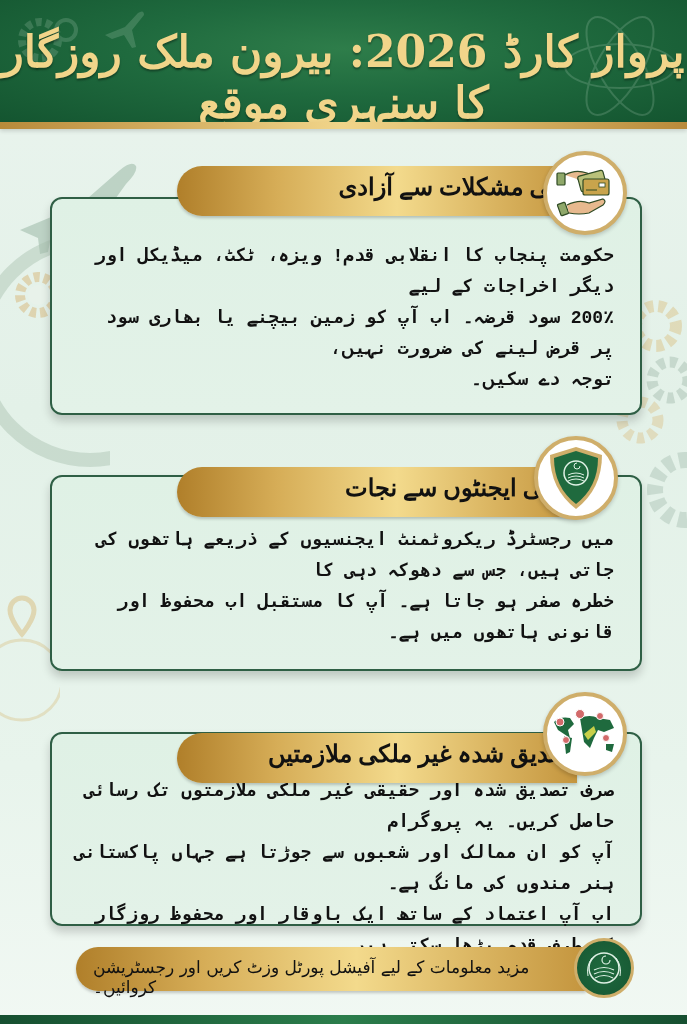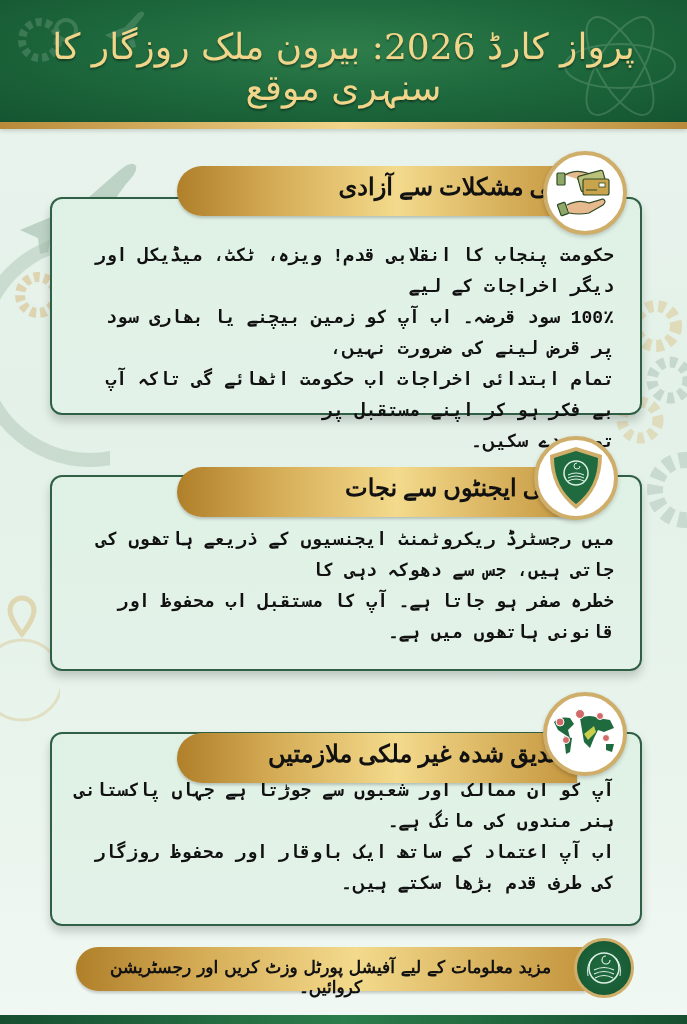--- a/index.html
+++ b/index.html
@@ -16,21 +16,21 @@
     overflow: hidden;
   }
   .header-bar {
     position: absolute; left: 0; top: 122px; width: 687px; height: 7px;
     background: linear-gradient(90deg, #b88a3a, #f1d58a 50%, #b88a3a);
     box-shadow: 0 2px 4px rgba(0,0,0,0.15);
   }
   .header-title {
     position: absolute; left: 0; right: 0; top: 26px; text-align: center;
     direction: rtl;
-    font-family: "DejaVu Serif", serif; font-weight: normal; font-size: 36px;
+    font-family: "DejaVu Serif", serif; font-weight: bold; font-size: 44px;
     color: #f1d58a;
     text-shadow: 0 2px 2px rgba(0,0,0,0.35);
     letter-spacing: 0px;
   }
   .deco { position: absolute; opacity: 0.18; }
   
   .bg-deco { position: absolute; pointer-events: none; }
 
   
   .card {
@@ -65,22 +65,22 @@
   }
 
   
   .footer-ribbon {
     position: absolute; left: 76px; top: 947px; width: 510px; height: 44px;
     border-radius: 22px 0 0 22px;
     background: linear-gradient(90deg, #b07f2a 0%, #d6ad57 25%, #f3da8c 55%, #d9b35f 80%, #c4953e 100%);
     box-shadow: 0 2px 3px rgba(0,0,0,0.2);
   }
   .footer-text {
-    position: absolute; left: 17px; right: 18px; top: 10px; text-align: center; direction: rtl;
-    font-family: "DejaVu Serif", serif; font-weight: bold; font-size: 17px; color: #111;
+    position: absolute; left: 17px; right: 18px; top: 10px; text-align: left; direction: rtl;
+    font-family: "DejaVu Serif", serif; font-weight: normal; font-size: 17px; color: #111;
   }
   .footer-logo {
     position: absolute; left: 574px; top: 938px; width: 60px; height: 60px; border-radius: 50%;
     background: radial-gradient(circle, #1f6a3e 0%, #165632 100%);
     border: 3px solid #cfae6a;
     display: flex; align-items: center; justify-content: center;
   }
   .bottom-bar {
     position: absolute; left: 0; top: 1015px; width: 687px; height: 9px;
     background: linear-gradient(90deg, #164f30, #2b7d4b 50%, #164f30);
@@ -129,22 +129,21 @@
     <ellipse cx="60" cy="58" rx="55" ry="22" fill="none" stroke="#cfe6d4" stroke-width="2" transform="rotate(60 60 58)"></ellipse>
     <ellipse cx="60" cy="58" rx="55" ry="22" fill="none" stroke="#cfe6d4" stroke-width="2" transform="rotate(-60 60 58)"></ellipse>
   </svg>
   <div class="header-title">پرواز کارڈ 2026: بیرون ملک روزگار کا سنہری موقع</div>
 </div>
 <div class="header-bar"></div>
 
 <div class="card" style="top:197px;height:218px;">
   <div class="card-body" style="top:42px;">
     <div>حکومت پنجاب کا انقلابی قدم! ویزہ، ٹکٹ، میڈیکل اور دیگر اخراجات کے لیے</div>
-    <div>100٪ سود قرضہ۔ اب آپ کو زمین بیچنے یا بھاری سود پر قرض لینے کی ضرورت نہیں،</div>
-    <div>تمام ابتدائی اخراجات اب حکومت اٹھائے گی تاکہ آپ بے فکر ہو کر اپنے مستقبل پر</div>
+    <div>200٪ سود قرضہ۔ اب آپ کو زمین بیچنے یا بھاری سود پر قرض لینے کی ضرورت نہیں،</div>
     <div>توجہ دے سکیں۔</div>
   </div>
 </div>
 <div class="ribbon" style="left:177px;top:166px;width:400px;">
   <div class="ribbon-text">مالی مشکلات سے آزادی</div>
 </div>
 <div class="badge" style="left:543px;top:151px;">
   <svg width="60" height="60" viewBox="0 0 60 60">
     <rect x="2" y="10" width="8" height="12" rx="1" fill="#8fa86a" stroke="#2f4a24" stroke-width="1.2"></rect>
     <path d="M10 12 Q20 6 32 10 L36 12 Q38 16 34 16 L22 16" fill="#e7b98e" stroke="#2f4a24" stroke-width="1.2"></path>
@@ -171,20 +170,21 @@
     <path d="M30 2 L56 10 Q56 44 30 64 Q4 44 4 10 Z" fill="#cfae6a"></path>
     <path d="M30 6 L52 13 Q52 42 30 59 Q8 42 8 13 Z" fill="#1f6a3e"></path>
     <circle cx="30" cy="28" r="12" fill="none" stroke="#dff1e5" stroke-width="1.5"></circle>
     <path d="M22 30 Q30 26 38 30 M22 33 Q30 29 38 33 M22 36 Q30 32 38 36" stroke="#dff1e5" stroke-width="1" fill="none"></path>
     <path d="M31 18 a3 3 0 1 0 3 3" stroke="#dff1e5" stroke-width="1" fill="none"></path>
   </svg>
 </div>
 
 <div class="card" style="top:732px;height:194px;">
   <div class="card-body" style="top:42px;">
+    <div>صرف تصدیق شدہ اور حقیقی غیر ملکی ملازمتوں تک رسائی حاصل کریں۔ یہ پروگرام</div>
     <div>آپ کو ان ممالک اور شعبوں سے جوڑتا ہے جہاں پاکستانی ہنر مندوں کی مانگ ہے۔</div>
     <div>اب آپ اعتماد کے ساتھ ایک باوقار اور محفوظ روزگار کی طرف قدم بڑھا سکتے ہیں۔</div>
   </div>
 </div>
 <div class="ribbon" style="left:177px;top:703px;width:400px;margin-top:30px;">
   <div class="ribbon-text">تصدیق شدہ غیر ملکی ملازمتیں</div>
 </div>
 <div class="badge" style="left:543px;top:692px;">
   <svg width="70" height="52" viewBox="0 0 70 52">
     <path d="M4 14 Q10 8 20 10 L24 16 L18 22 L20 30 L14 26 L8 22 Z" fill="#1f6a3e"></path>

